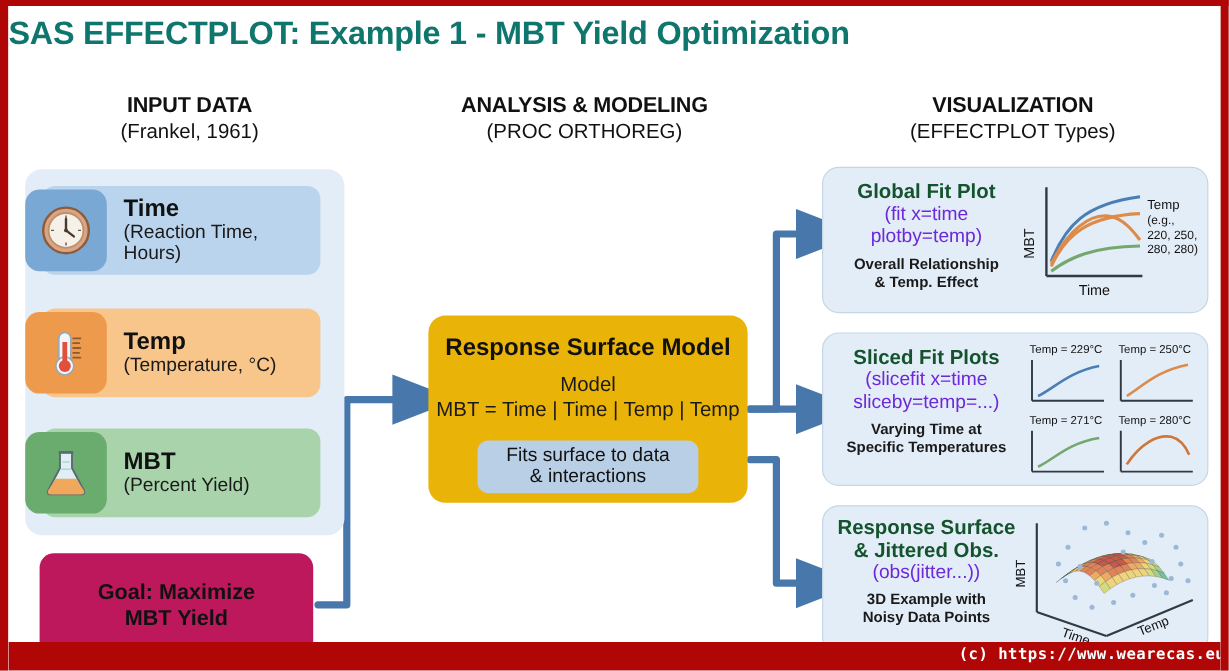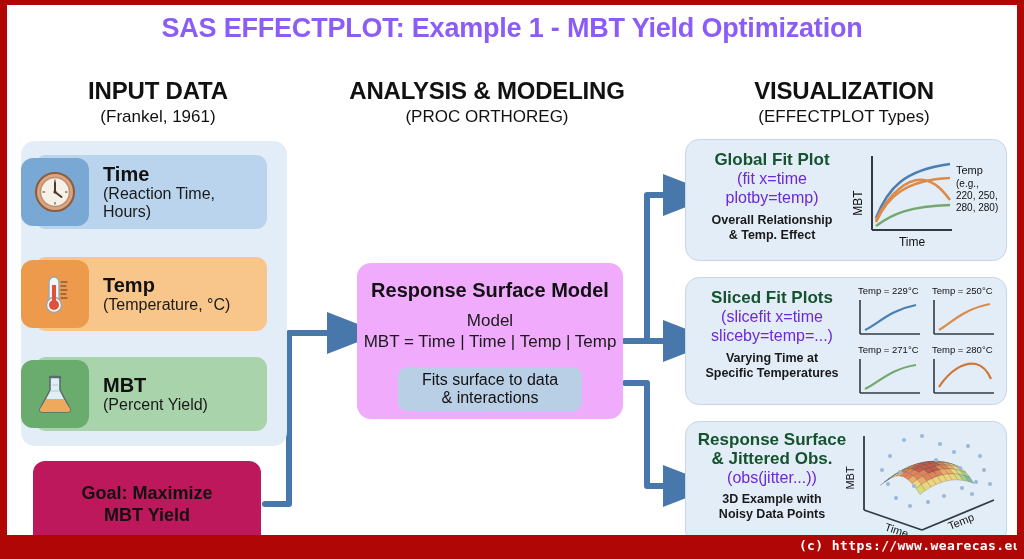--- a/index.html
+++ b/index.html
@@ -20,28 +20,27 @@
   #canvas {
     position: relative;
     width: 1010px; height: 554px;
     background: #ffffff;
     overflow: hidden;
   }
 
   
   .title {
     position: absolute; left: 0; top: 8px; width: 1010px;
-    text-align: center;
-    font-size: 27px; font-weight: bold; color: #8b5cf6;
+    font-size: 27px; font-weight: bold; color: #0f766e;
     letter-spacing: -0.2px;
   }
 
   
   .colhead { position: absolute; text-align: center; color: #111111; }
-  .colhead .ch-main { font-size: 24px; font-weight: bold; letter-spacing: -0.2px; }
+  .colhead .ch-main { font-size: 18px; font-weight: bold; letter-spacing: -0.2px; }
   .colhead .ch-sub  { font-size: 17px; font-weight: normal; margin-top: 2px; }
   #colhead-input { left: 20px;  top: 72px; width: 262px; }
   #colhead-analysis { left: 330px; top: 72px; width: 300px; }
   #colhead-visual { left: 672px; top: 72px; width: 330px; }
 
   
   #input-panel {
     position: absolute; left: 14px; top: 136px;
     width: 266px; height: 305px;
     background: #e3edf7; border-radius: 14px;
@@ -76,21 +75,21 @@
     text-align: center;
   }
   #goal-box .goal-text {
     font-size: 18px; font-weight: bold; color: #111; line-height: 1.25;
   }
 
   
   #model-box {
     position: absolute; left: 350px; top: 258px;
     width: 266px; height: 156px;
-    background: #f0abfc; border-radius: 14px;
+    background: #eab308; border-radius: 14px;
     text-align: center; padding-top: 16px;
   }
   #model-box .m-title { font-size: 20px; font-weight: bold; color: #111; }
   #model-box .m-sub   { font-size: 17px; color: #1a1a1a; margin-top: 9px; }
   #model-box .m-eq    { font-size: 17px; color: #1a1a1a; margin-top: 1px; text-align: center; }
   #model-pill {
     position: absolute; left: 41px; top: 104px;
     width: 184px; height: 44px;
     background: #b9cfe6; border-radius: 9px;
     display: flex; align-items: center; justify-content: center;

